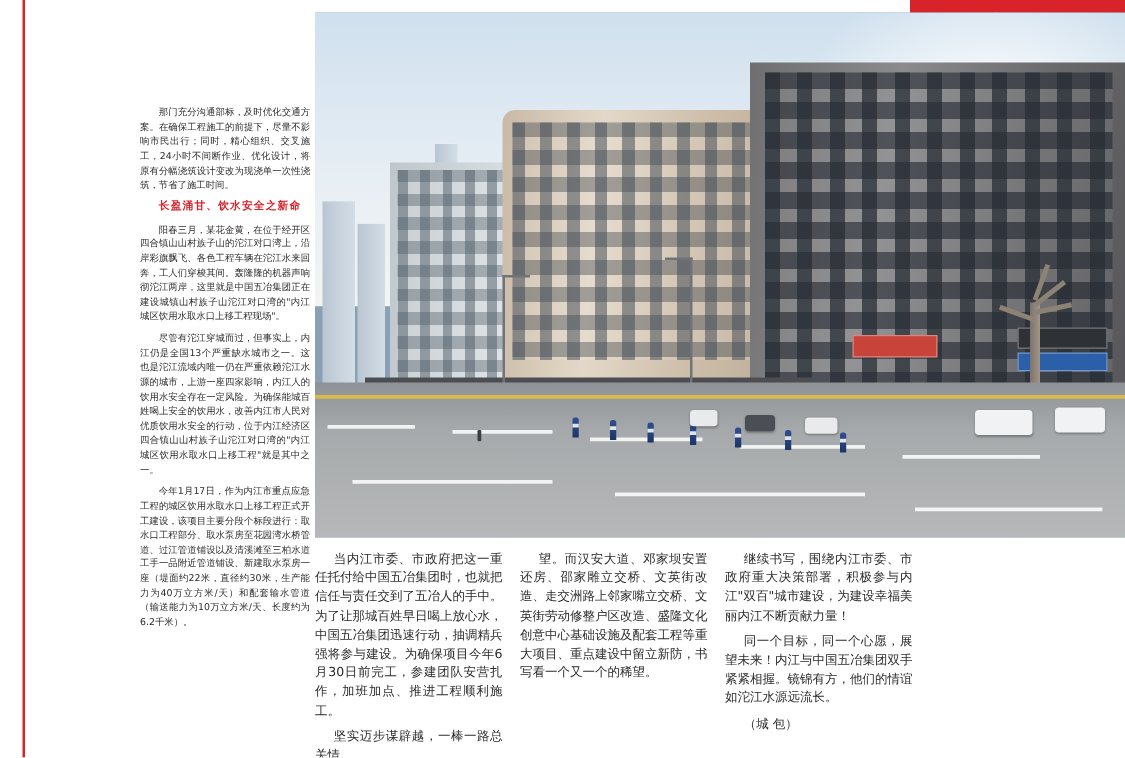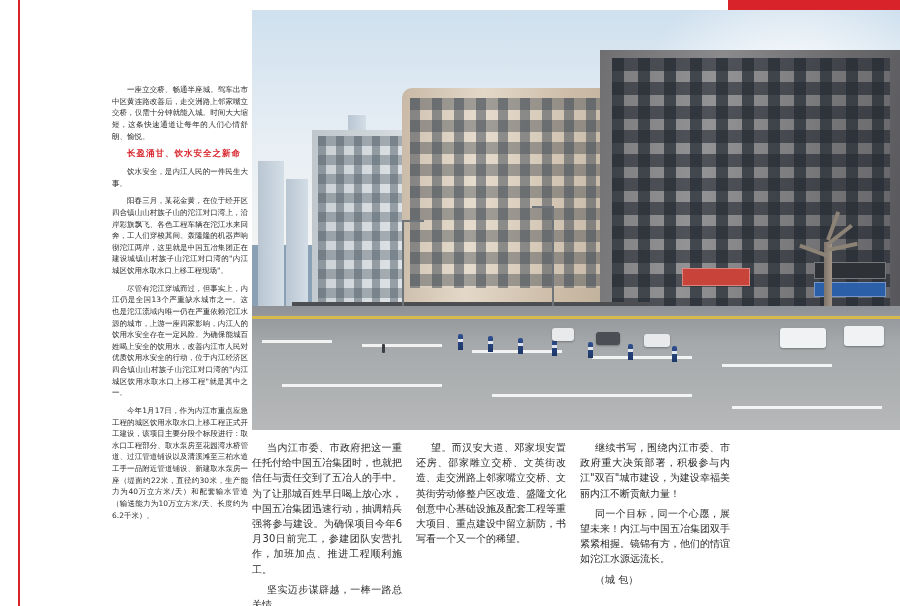--- a/index.html
+++ b/index.html
@@ -280,23 +280,22 @@
 <div class="page">
 
   <div class="left-rule"></div>
 
   <div class="corner-banner">
     <div class="pinyin">QUYU</div>
     <div class="cn">区域</div>
   </div>
 
   <div class="left-col">
-    <p>一座立交桥、畅通半座城。驾车出市中区黄连路改善后，走交洲路上邻家嘴立交桥，仅需十分钟就能入城。时间大大缩短，这条快速通道让每年的人们心情舒朗、愉悦。</p>
+    <p>那门充分沟通部标，及时优化交通方案。在确保工程施工的前提下，尽量不影响市民出行；同时，精心组织、交叉施工，24小时不间断作业、优化设计，将原有分幅浇筑设计变改为现浇单一次性浇筑，节省了施工时间。</p>
     <p class="subhead">长盈涌甘、饮水安全之新命</p>
-    <p>饮水安全，是内江人民的一件民生大事。</p>
     <p>阳春三月，某花金黄，在位于经开区四合镇山山村族子山的沱江对口湾上，沿岸彩旗飘飞、各色工程车辆在沱江水来回奔，工人们穿梭其间。轰隆隆的机器声响彻沱江两岸，这里就是中国五冶集团正在建设城镇山村族子山沱江对口湾的"内江城区饮用水取水口上移工程现场"。</p>
     <p>尽管有沱江穿城而过，但事实上，内江仍是全国13个严重缺水城市之一。这也是沱江流域内唯一仍在严重依赖沱江水源的城市，上游一座四家影响，内江人的饮用水安全存在一定风险。为确保能城百姓喝上安全的饮用水，改善内江市人民对优质饮用水安全的行动，位于内江经济区四合镇山山村族子山沱江对口湾的"内江城区饮用水取水口上移工程"就是其中之一。</p>
     <p>今年1月17日，作为内江市重点应急工程的城区饮用水取水口上移工程正式开工建设，该项目主要分段个标段进行：取水口工程部分、取水泵房至花园湾水桥管道、过江管道铺设以及清溪滩至三柏水道工手一品附近管道铺设、新建取水泵房一座（堤面约22米，直径约30米，生产能力为40万立方米/天）和配套输水管道（输送能力为10万立方米/天、长度约为6.2千米）。</p>
   </div>
 
   <div class="hero">
     <div class="sky"></div>
     <div class="sun-haze"></div>
 
     <div class="tower" style="left:6px;  top:150px; width:26px; height:158px;"></div>

